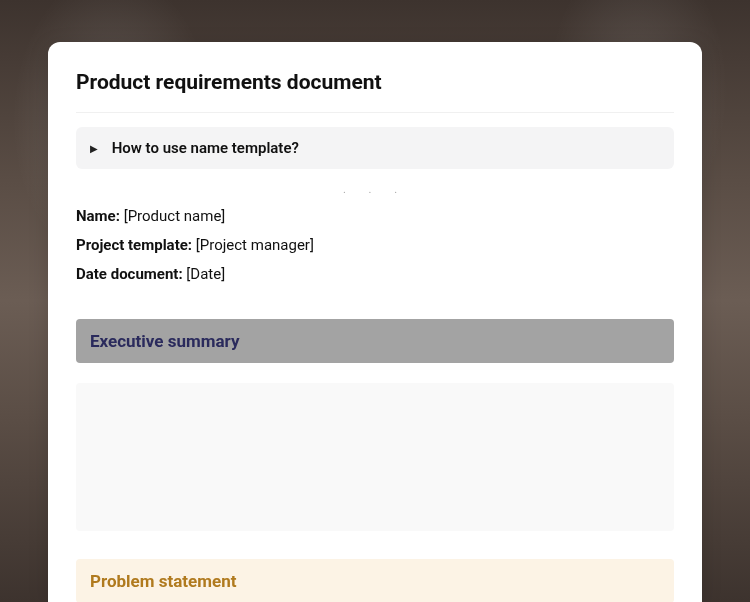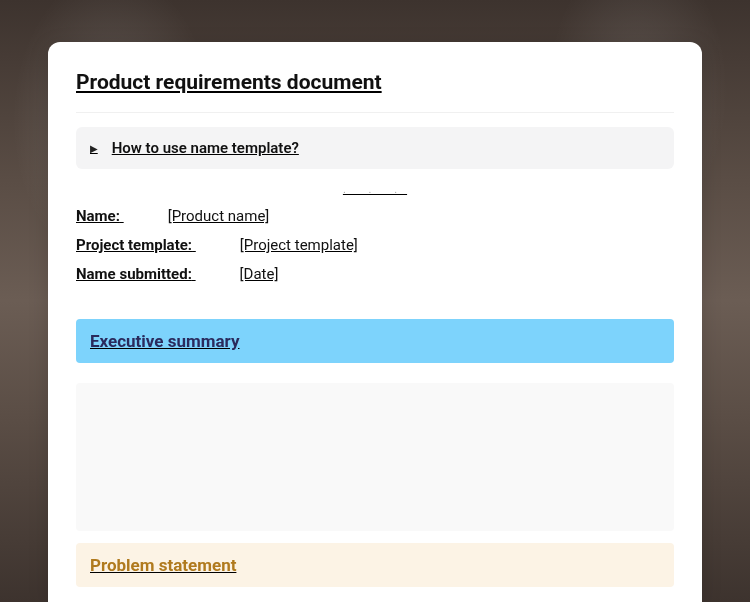--- a/index.html
+++ b/index.html
@@ -27,21 +27,20 @@
       position: absolute;
       top: 42px;
       left: 48px;
       right: 48px;
       bottom: 0;
       background: #ffffff;
       border-radius: 12px 12px 0 0;
       padding: 28px 28px 0 28px;
       box-shadow: 0 4px 20px rgba(0,0,0,0.15);
       overflow: hidden;
-      text-decoration: underline;
     }
     .doc-title {
       font-size: 21px;
       font-weight: 700;
       color: #111;
       padding-bottom: 18px;
       border-bottom: 1px solid #f0f0f0;
     }
     .collapsible {
       margin-top: 14px;
@@ -77,42 +76,41 @@
     .meta-row {
       font-size: 15px;
       color: #111;
       margin-bottom: 11px;
     }
     .meta-row .field-label {
       font-weight: 700;
     }
     .meta-row .field-value {
       font-weight: 400;
-      margin-left: 44px;
     }
     .section-header {
       margin-top: 22px;
       border-radius: 4px;
       padding: 12px 14px;
       font-size: 17px;
       font-weight: 700;
     }
     .section-header.exec {
-      background: #7dd3fc;
+      background: #a3a3a3;
       color: #2a2a5c;
       margin-top: 36px;
     }
     .section-body {
       margin-top: 20px;
       background: #f9f9f9;
       border-radius: 4px;
       height: 148px;
     }
     .section-header.problem {
-      margin-top: 12px;
+      margin-top: 28px;
       background: #fcf3e5;
       color: #b07a1e;
     }
   </style>
 </head>
 <body>
 
 <div class="backdrop"></div>
 
 <div class="doc-card">
@@ -126,24 +124,24 @@
 
   <div class="dots">.  .  .</div>
 
   <div class="meta-fields">
     <div class="meta-row">
       <span class="field-label">Name:</span>
       <span class="field-value">[Product name]</span>
     </div>
     <div class="meta-row">
       <span class="field-label">Project template:</span>
-      <span class="field-value">[Project template]</span>
+      <span class="field-value">[Project manager]</span>
     </div>
     <div class="meta-row">
-      <span class="field-label">Name submitted:</span>
+      <span class="field-label">Date document:</span>
       <span class="field-value">[Date]</span>
     </div>
   </div>
 
   <div class="section-header exec">
     <span>Executive summary</span>
   </div>
   <div class="section-body"></div>
 
   <div class="section-header problem">

